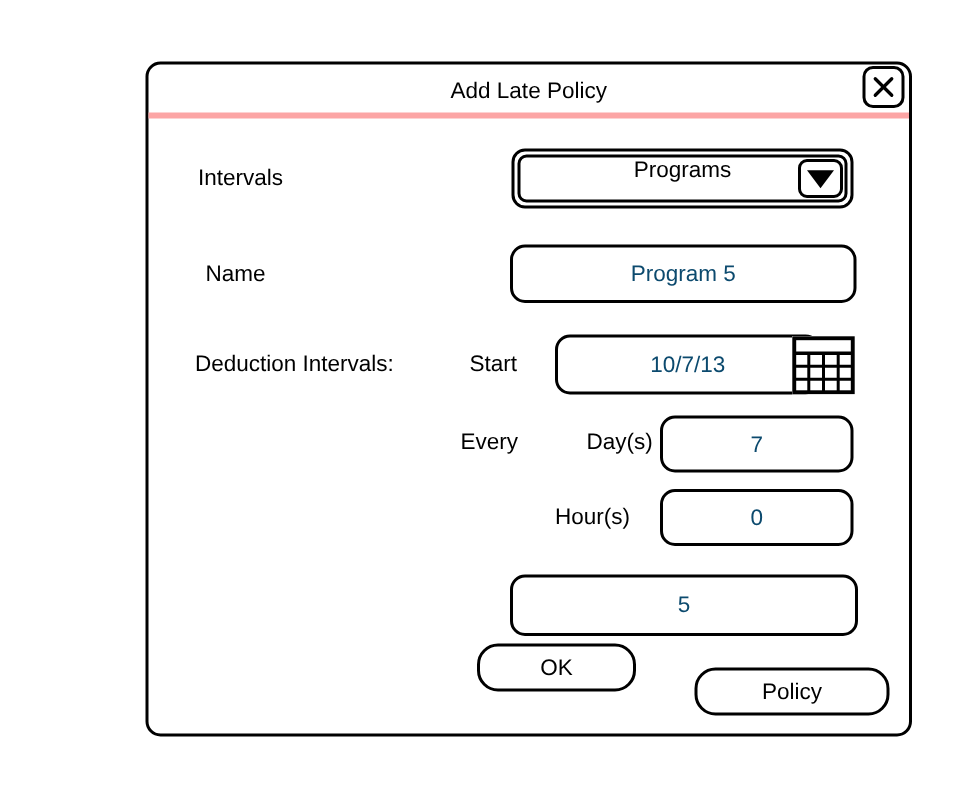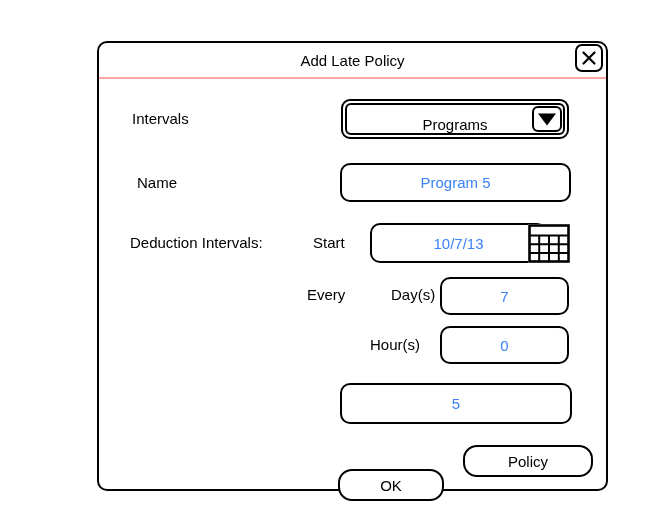--- a/index.html
+++ b/index.html
@@ -5,69 +5,69 @@
   * { margin:0; padding:0; box-sizing:border-box; }
   html,body { width:649px; height:532px; background:#ffffff; overflow:hidden; }
   body { font-family:"Liberation Sans", sans-serif; color:#000; position:relative; }
 
   .dialog {
     position:absolute; left:97px; top:41px; width:511px; height:450px;
     border:2px solid #000; border-radius:10px; background:#fff;
   }
 
   
-  .titlebar { position:relative; height:36px; border-bottom:2px solid #fca5a5; }
+  .titlebar { position:relative; height:36px; border-bottom:4px solid #fca5a5; }
   .title {
     text-align:center; line-height:36px; font-size:15px; color:#000;
   }
   .close-btn {
     position:absolute; top:1px; right:3px; width:28px; height:28px;
     border:2px solid #000; border-radius:7px; background:#fff;
     display:flex; align-items:center; justify-content:center; cursor:pointer;
   }
 
   
   .lbl { position:absolute; font-size:15px; line-height:18px; white-space:nowrap; }
 
   
   .wirefield {
     position:absolute; border:2px solid #000; border-radius:10px; background:#fff;
-    font-family:inherit; font-size:15px; color:#3b82f6; text-align:center; outline:none;
+    font-family:inherit; font-size:15px; color:#0c4a6e; text-align:center; outline:none;
   }
 
   
   .combo {
     position:absolute; left:242px; top:56px; width:228px; height:40px;
     border:2px solid #000; border-radius:9px; background:#fff; padding:2px; cursor:pointer;
   }
   .combo-inner {
     position:relative; width:100%; height:100%;
     border:2px solid #000; border-radius:6px;
-    display:flex; align-items:flex-end; justify-content:center;
+    display:flex; align-items:flex-start; justify-content:center;
   }
   .combo-value { font-size:15px; }
   .combo-arrow {
     position:absolute; right:1px; top:1px; bottom:1px; width:30px;
     border:2px solid #000; border-radius:6px; background:#fff;
     display:flex; align-items:center; justify-content:center; cursor:pointer;
   }
 
   
   .calendar-btn {
     position:absolute; left:429px; top:181px; width:42px; height:39px;
     background:#fff; border:none; padding:0; cursor:pointer; display:block;
   }
 
   
   .wirebtn {
     position:absolute; border:2px solid #000; border-radius:14px; background:#fff;
     font-family:inherit; font-size:15px; color:#000; cursor:pointer;
     display:flex; align-items:center; justify-content:center;
   }
-  .btn-ok { left:219px; top:426px; width:106px; height:32px;margin-left:20px; }
+  .btn-ok { left:219px; top:386px; width:106px; height:32px; }
   .btn-cancel { left:364px; top:402px; width:130px; height:32px; }
 </style>
 </head>
 <body>
 
 <div class="dialog">
 
   <div class="titlebar">
     <div class="title">Add Late Policy</div>
     <button class="close-btn">

